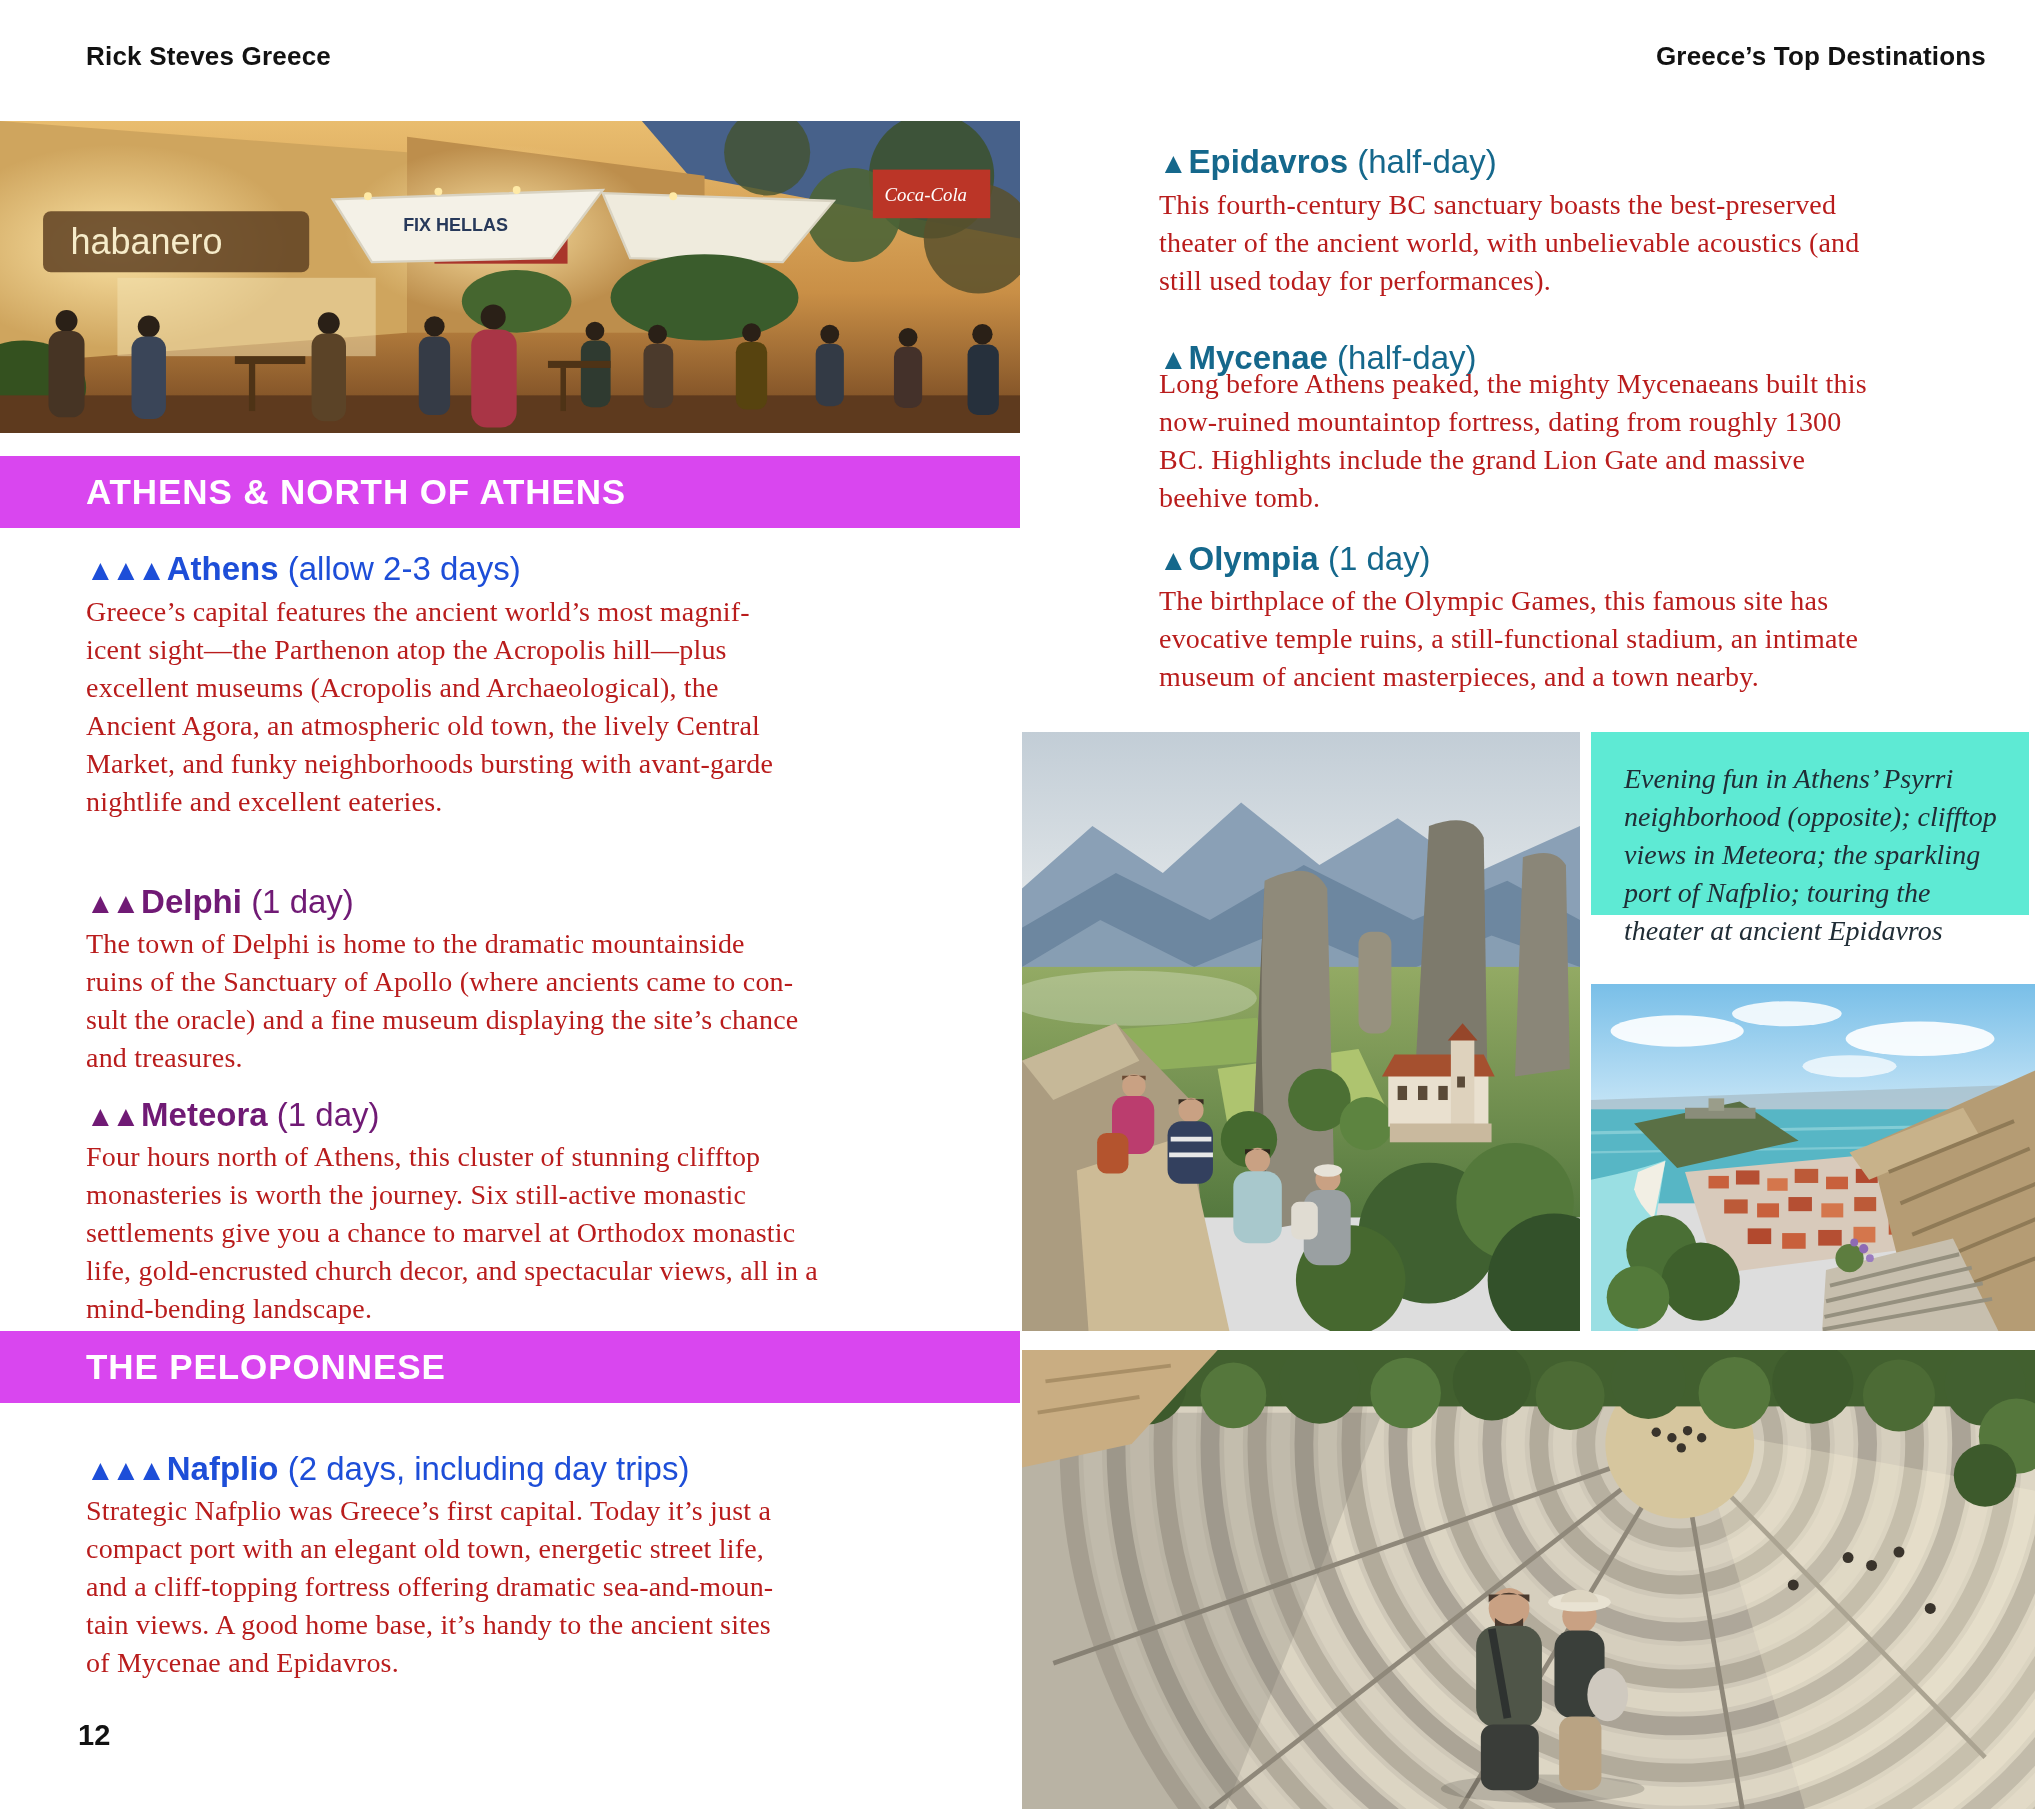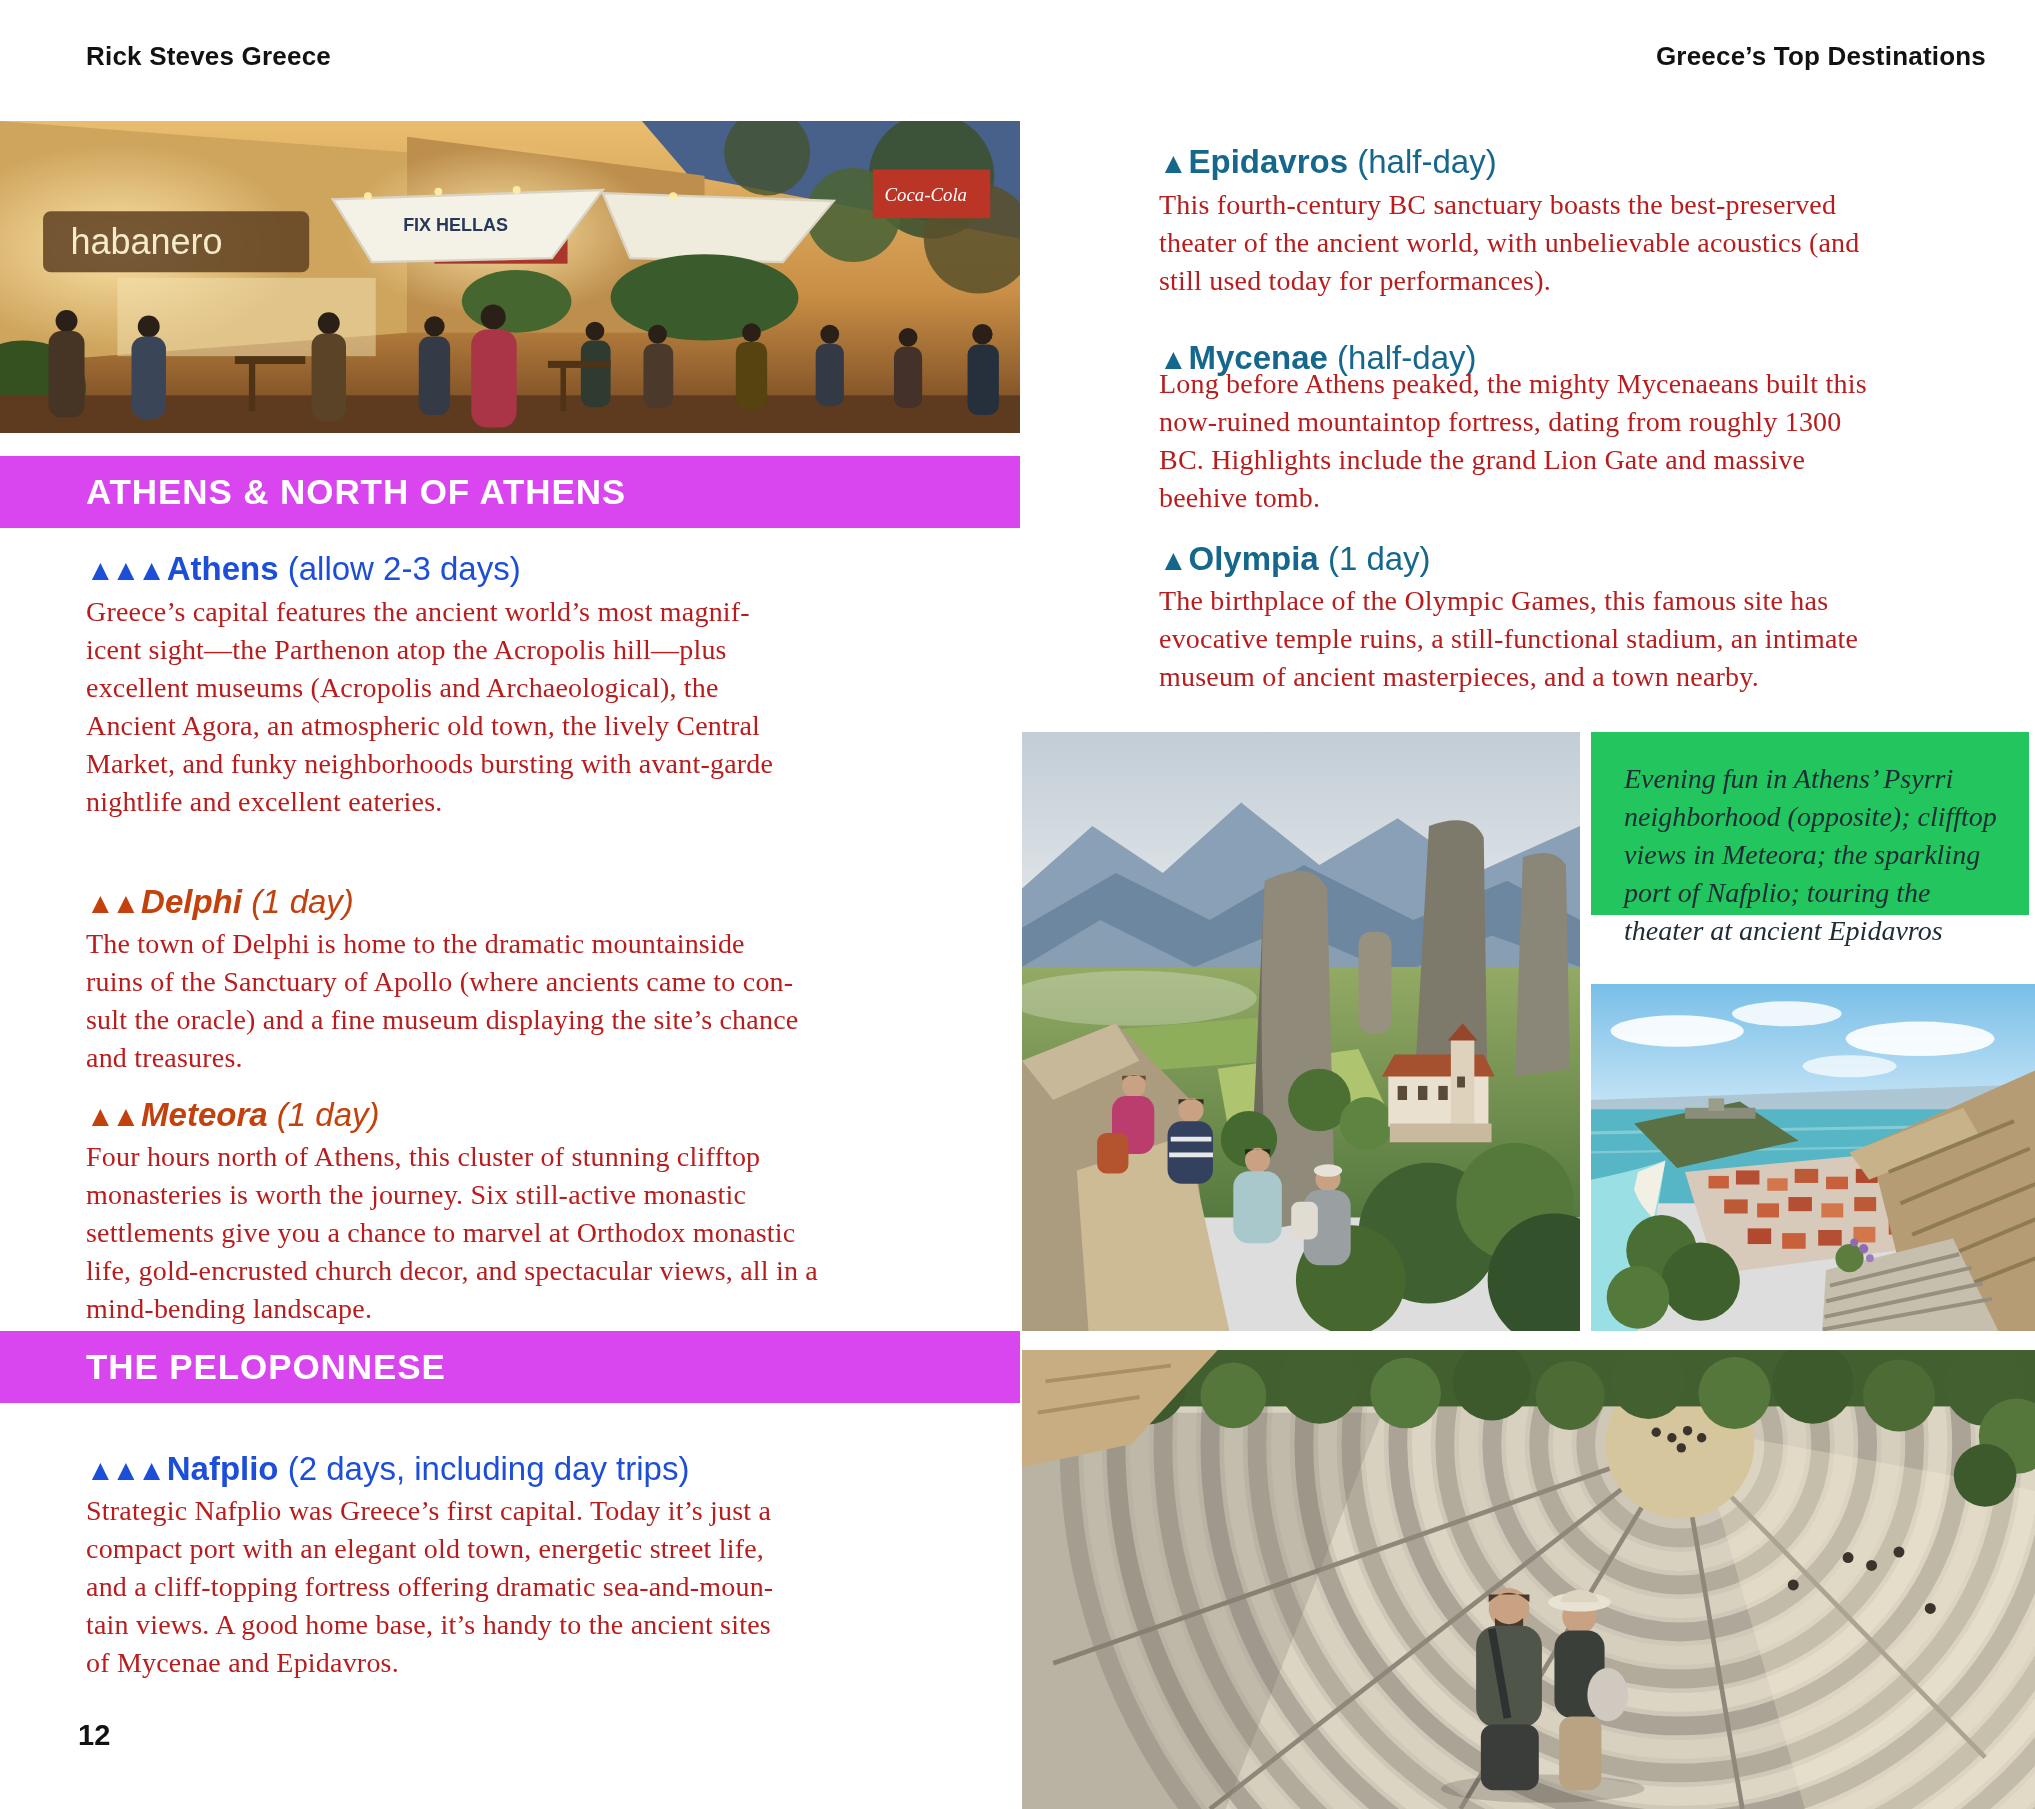--- a/index.html
+++ b/index.html
@@ -16,32 +16,32 @@
 
   .banner{
     position:absolute;left:0;width:1020px;height:72px;background:#d946ef;
     color:#ffffff;font-size:35px;font-weight:bold;letter-spacing:0.9px;
     display:flex;align-items:center;padding-left:86px;box-sizing:border-box;
   }
   .entry-h{position:absolute;left:86px;font-size:33px;font-weight:bold;white-space:nowrap;}
   .entry-h .rating{font-size:29px;letter-spacing:-3.1px;margin-right:3.9px;}
   .entry-h .dur{font-weight:normal;}
   .red{color:#1d4ed8;}
-  .green{color:#c2410c;font-style:italic;}
+  .green{color:#701a75;}
   .teal{color:#15688c;}
 
   .bodytext{
     position:absolute;font-family:"Liberation Serif",serif;font-size:28px;line-height:38px;
     color:#b91c1c;white-space:pre-line;letter-spacing:0.2px;
   }
   .leftcol{left:86px;width:908px;}
   .rightcol{left:1159px;width:853px;}
 
   #caption-box{
-    position:absolute;left:1591px;top:732px;width:438px;height:183px;background:#22c55e;
+    position:absolute;left:1591px;top:732px;width:438px;height:183px;background:#5eead4;
     box-sizing:border-box;padding:28px 20.4px 0 33px;
     font-family:"Liberation Serif",serif;font-style:italic;font-size:28px;line-height:38px;
     color:#202d36;white-space:pre-line;
   }
   #page-number{position:absolute;left:78px;top:1719px;font-size:29px;font-weight:bold;color:#121212;}
 </style>
 </head>
 <body>
 
 <div class="runhead" id="head-left">Rick Steves Greece</div>

